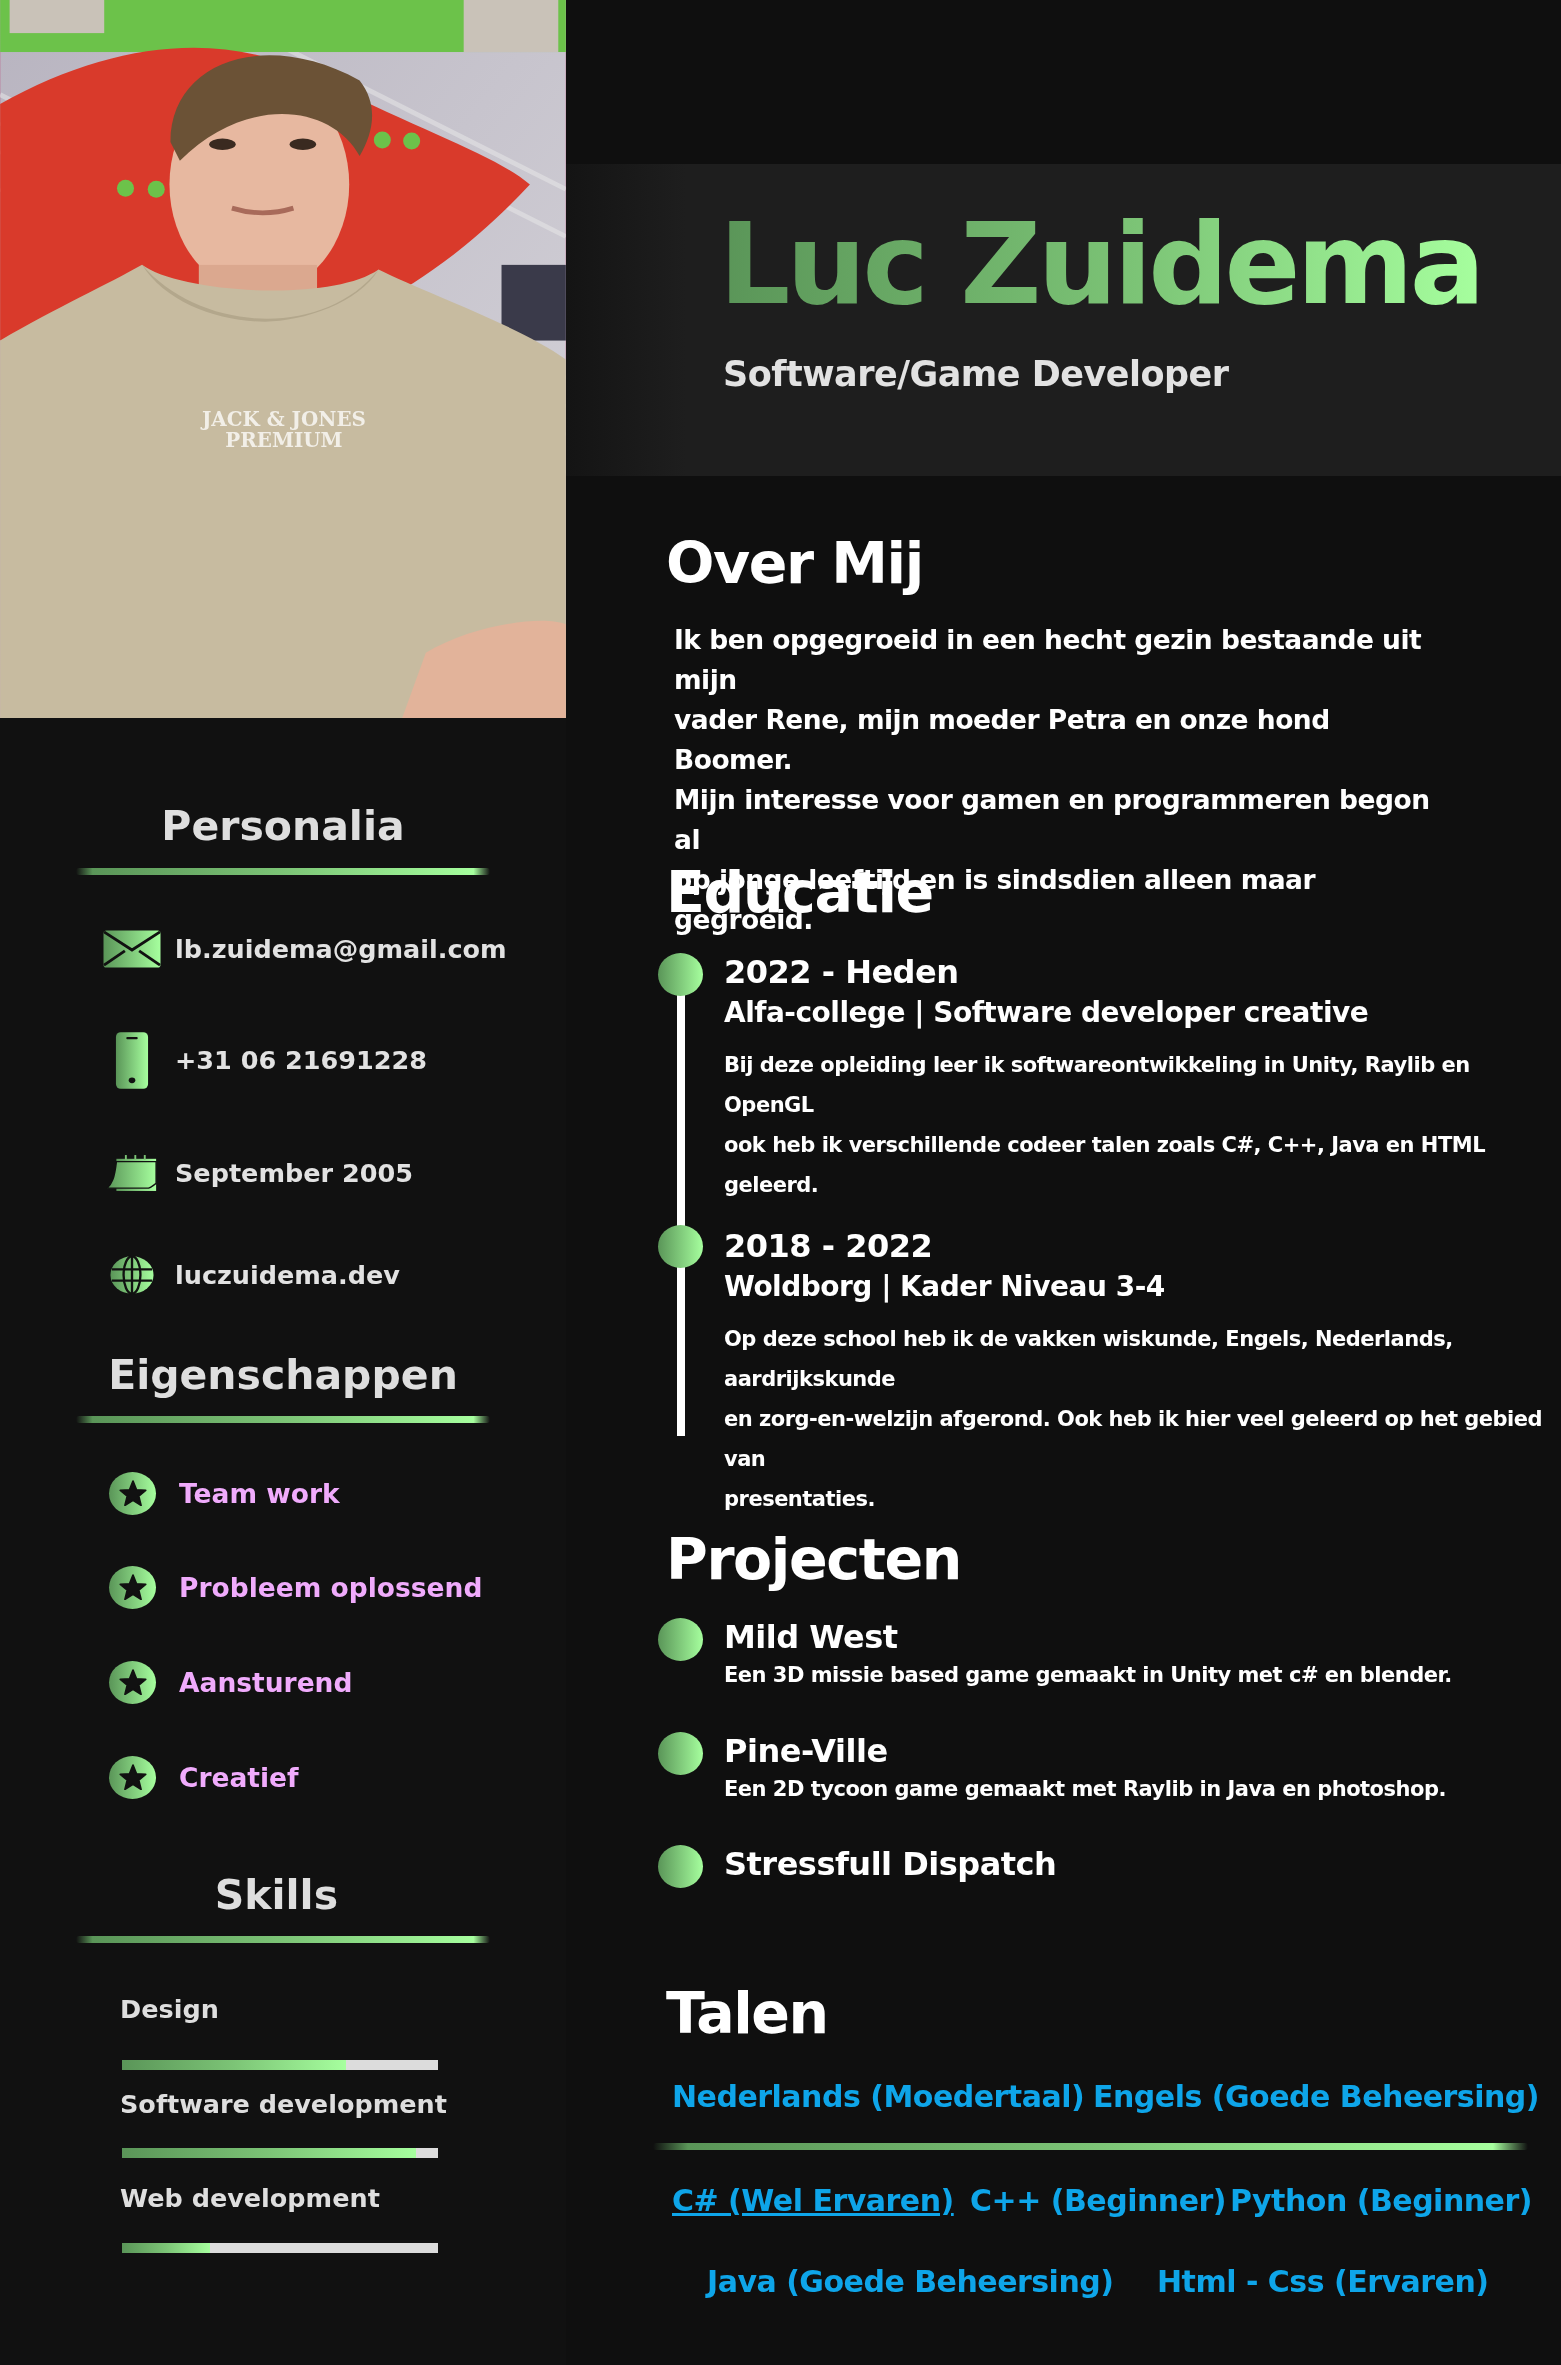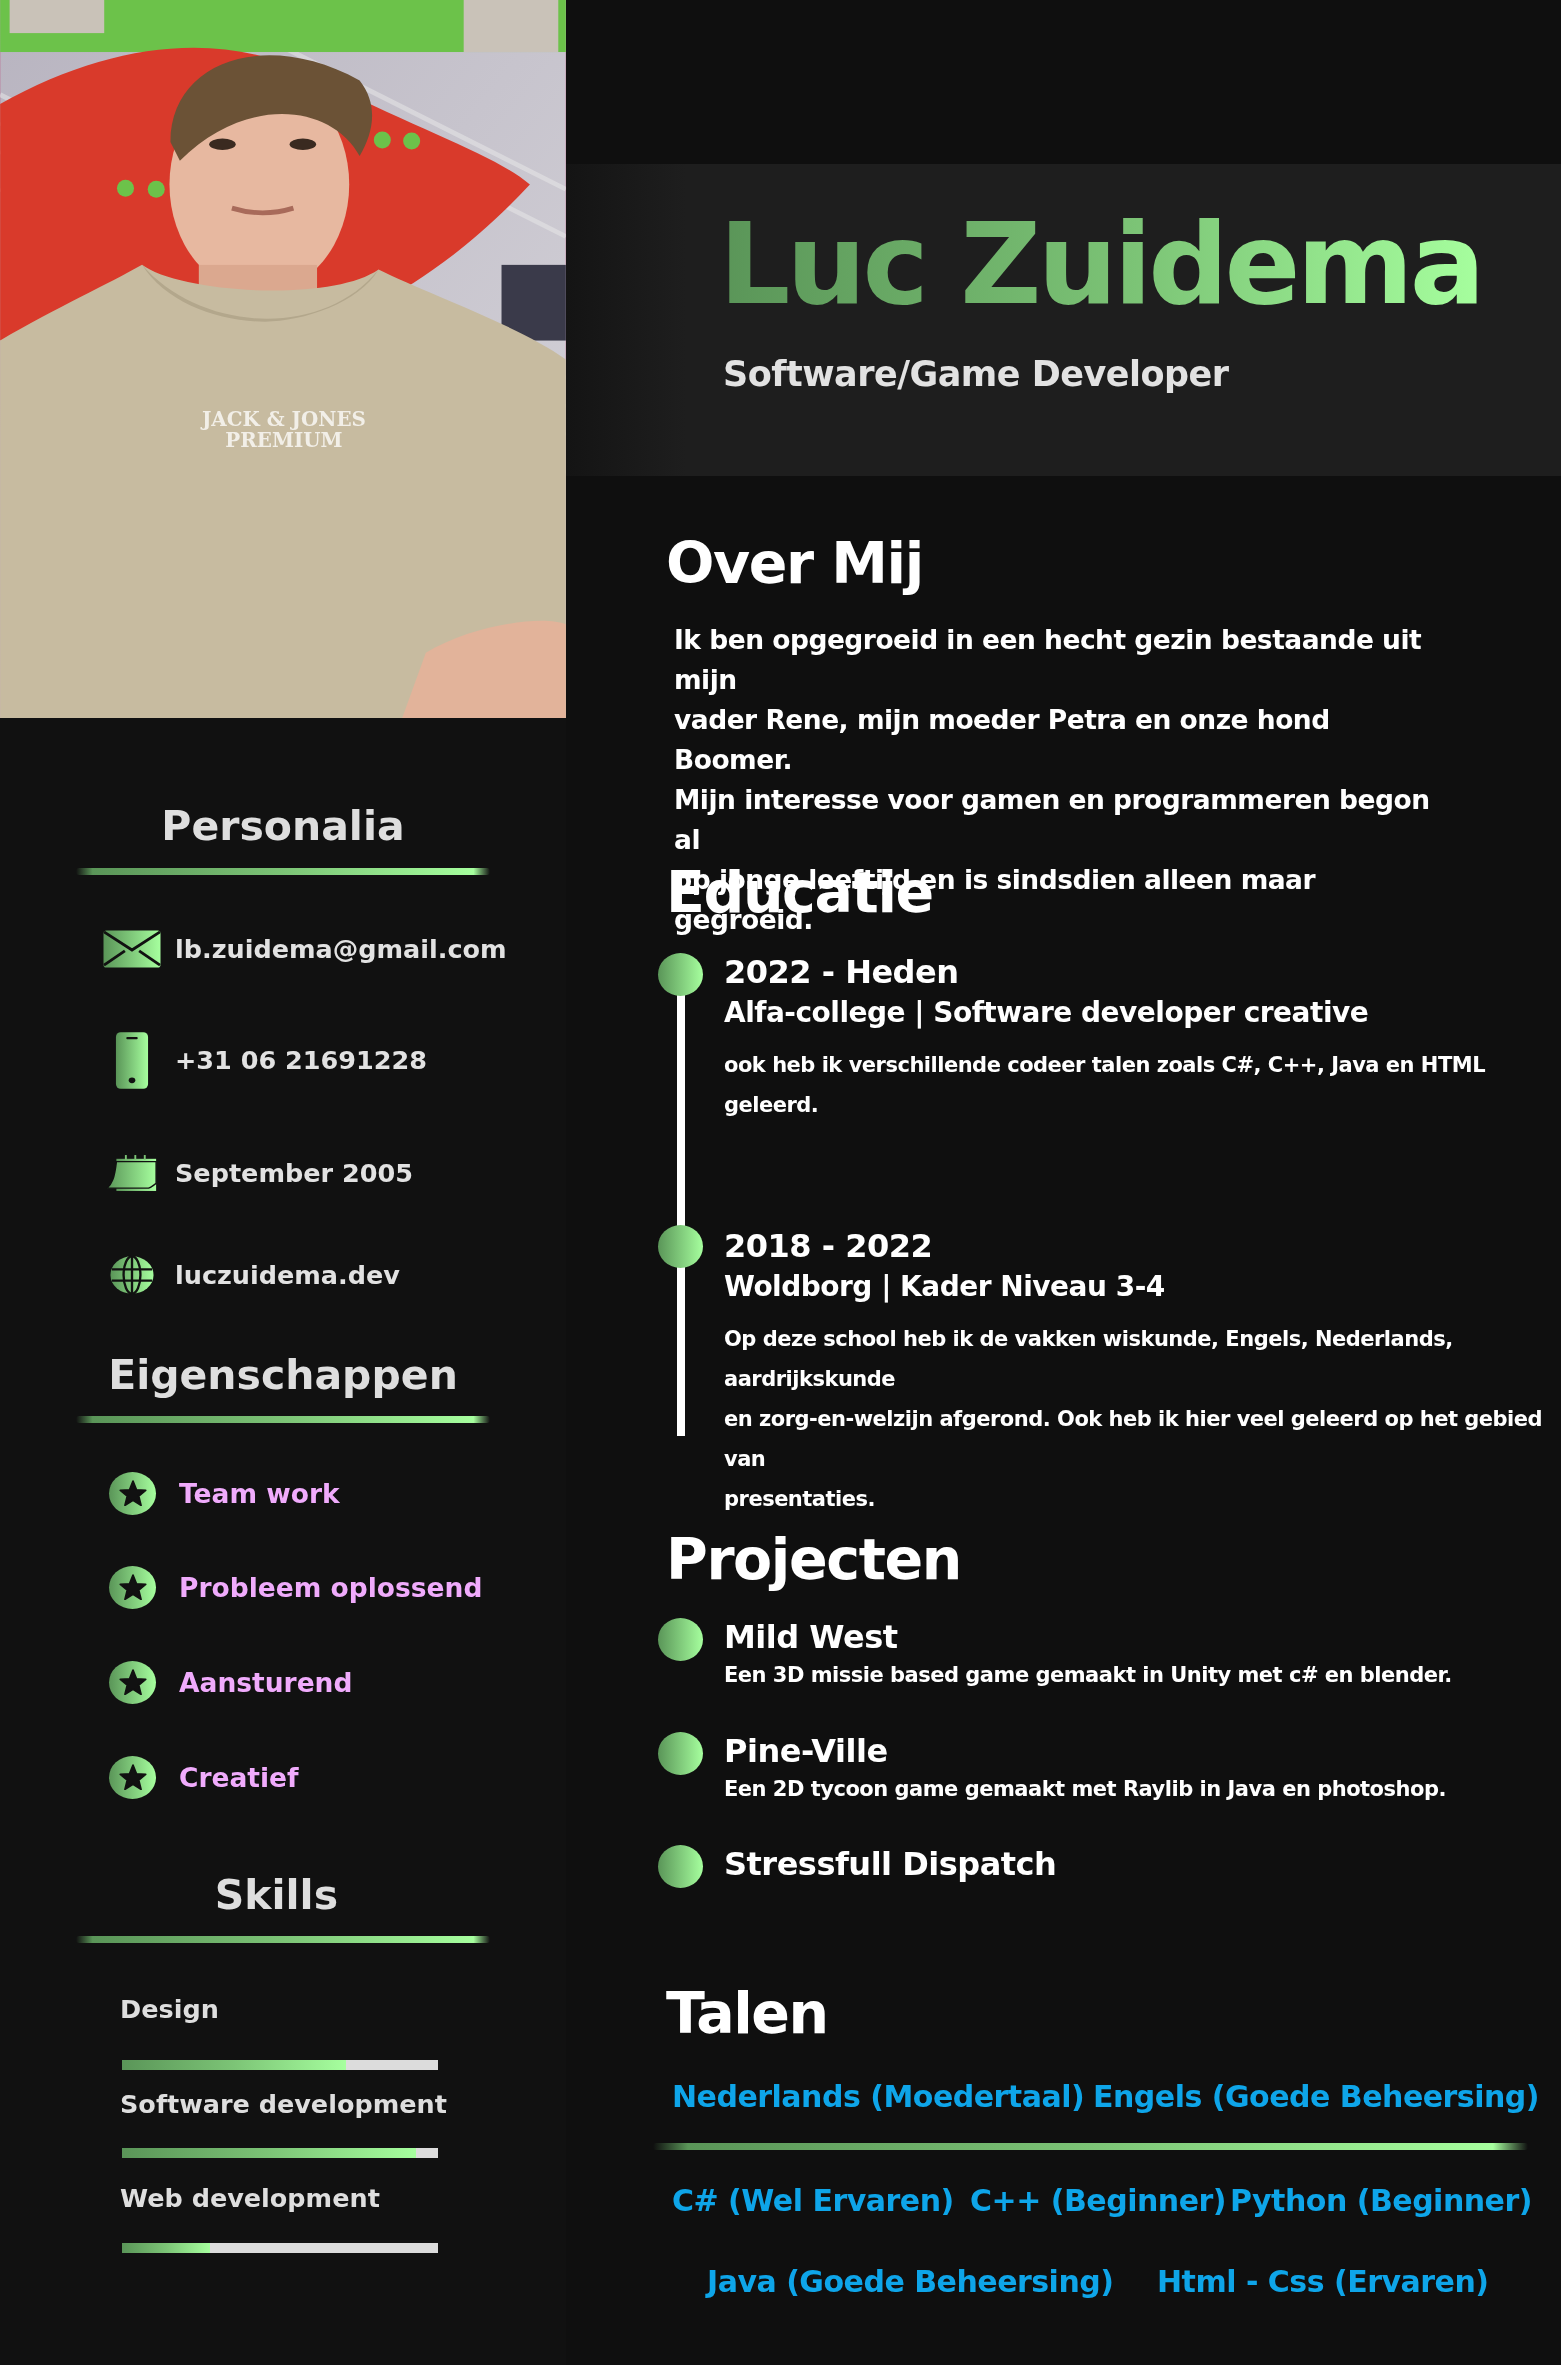--- a/index.html
+++ b/index.html
@@ -238,20 +238,21 @@
 </div>
 
 <div class="abs sec-h" style="top:859px;">Educatie</div>
 <div class="abs timeline" style="top:975px; height:461px;"></div>
 <div class="abs dot" style="left:658px; top:953px;"></div>
 <div class="abs dot" style="left:658px; top:1225px;"></div>
 
 <div class="abs" style="left:724px; top:953px; width:833px;">
   <div class="edu-period" style="height:43px;">2022 - Heden</div>
   <div class="edu-school" style="height:49px;">Alfa-college | Software developer creative</div>
+  <div class="edu-desc">Bij deze opleiding leer ik softwareontwikkeling in Unity, Raylib en OpenGL</div>
   <div class="edu-desc">ook heb ik verschillende codeer talen zoals C#, C++, Java en HTML geleerd.</div>
 </div>
 
 <div class="abs" style="left:724px; top:1227px; width:833px;">
   <div class="edu-period" style="height:43px;">2018 - 2022</div>
   <div class="edu-school" style="height:49px;">Woldborg | Kader Niveau 3-4</div>
   <div class="edu-desc">Op deze school heb ik de vakken wiskunde, Engels, Nederlands, aardrijkskunde</div>
   <div class="edu-desc">en zorg-en-welzijn afgerond. Ook heb ik hier veel geleerd op het gebied van</div>
   <div class="edu-desc">presentaties.</div>
 </div>
@@ -275,19 +276,19 @@
   <div class="proj-title" style="height:45px;">Stressfull Dispatch</div>
 </div>
 
 <div class="abs sec-h" style="top:1980px;">Talen</div>
 
 <div class="abs lang" style="left:672px; top:2079px;">Nederlands (Moedertaal)</div>
 <div class="abs lang" style="left:1093px; top:2079px;">Engels (Goede Beheersing)</div>
 
 <div class="abs glow-line" style="left:653px; top:2143px; width:875px;"></div>
 
-<div class="abs lang" style="left:672px; top:2183px;">C# (Wel Ervaren)</div>
+<div class="abs lang" style="left:672px; top:2183px;text-decoration:underline;">C# (Wel Ervaren)</div>
 <div class="abs lang" style="left:970px; top:2183px;">C++ (Beginner)</div>
 <div class="abs lang" style="left:1230px; top:2183px;">Python (Beginner)</div>
 
 <div class="abs lang" style="left:707px; top:2264px;">Java (Goede Beheersing)</div>
 <div class="abs lang" style="left:1157px; top:2264px;">Html - Css (Ervaren)</div>
 
 
 </body></html>

